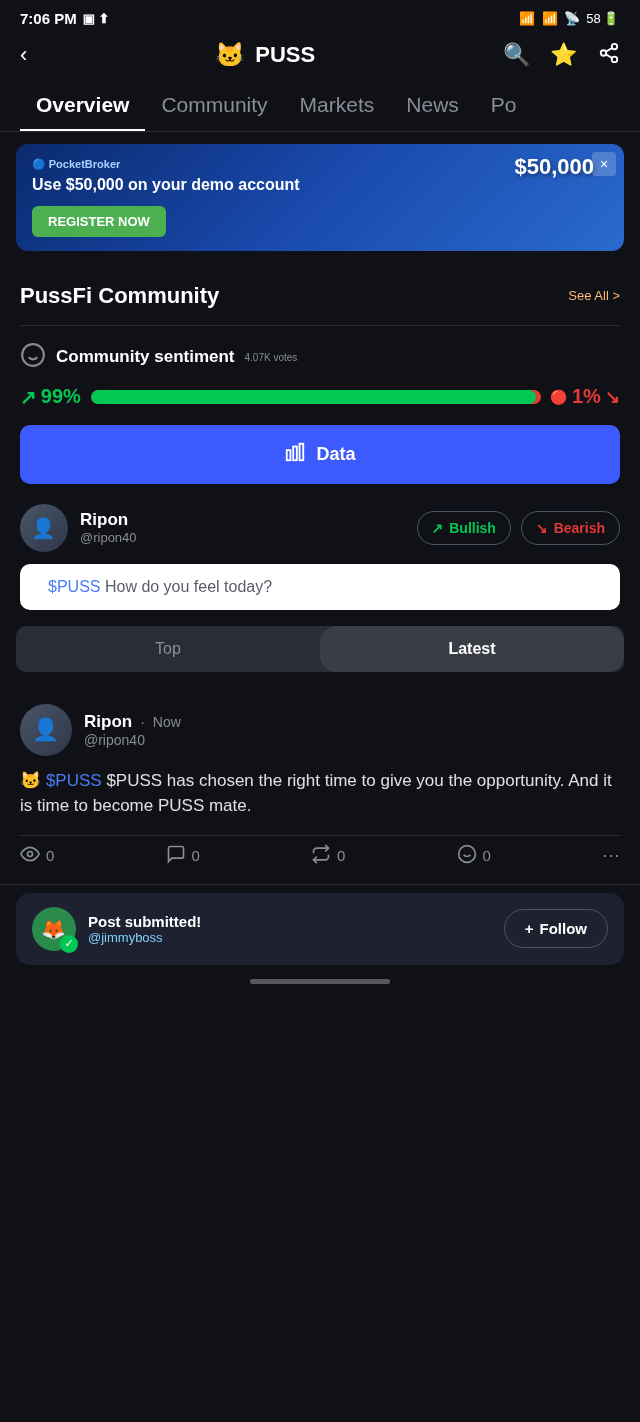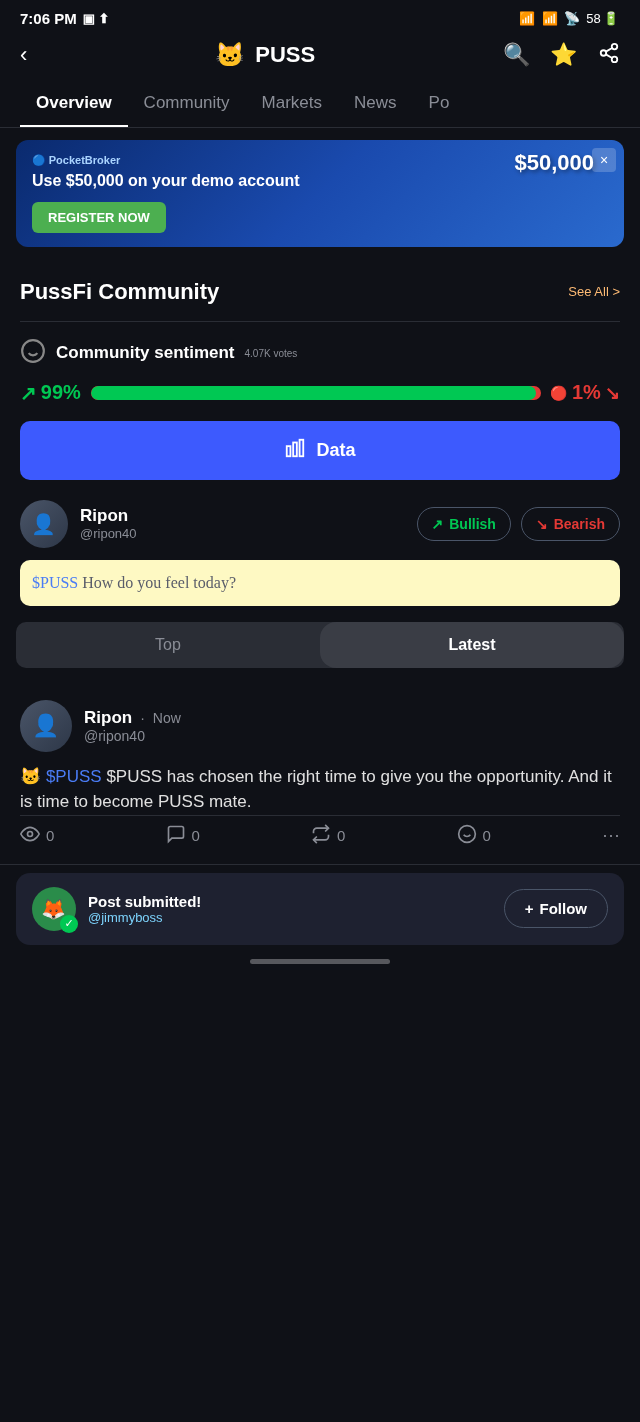--- a/index.html
+++ b/index.html
@@ -76,21 +76,21 @@
     
     .nav-tabs {
       display: flex;
       border-bottom: 1px solid #2a2d35;
       padding: 0 20px;
       background: #0f1117;
       overflow: hidden;
     }
     .nav-tab {
       padding: 12px 16px;
-      font-size: 17px;
+      font-size: 21px;
       color: #8a8d96;
       cursor: pointer;
       white-space: nowrap;
     }
     .nav-tab.active {
       color: #fff;
       font-weight: 700;
       border-bottom: 2px solid #fff;
     }
 
@@ -316,24 +316,23 @@
       font-weight: 600;
       cursor: pointer;
       display: flex;
       align-items: center;
       gap: 6px;
     }
 
     
     .post-input-area {
       margin: 0 20px 16px;
-      background: #fef9c3;
+      background: #ffffff;
       border-radius: 10px;
-      padding: 14px 12px;
-      font-family: Liberation Serif, serif;
+      padding: 14px 28px;
     }
     .post-ticker {
       color: #4a7cf5;
     }
     .post-placeholder {
       color: #5a5d6a;
     }
 
     
     .toggle-bar {
@@ -396,20 +395,21 @@
       color: #8a8d96;
     }
     .post-user-handle {
       font-size: 14px;
       color: #8a8d96;
     }
     .post-body {
       font-size: 17px;
       line-height: 1.5;
       color: #e0e0e0;
+      margin-bottom: 16px;
     }
     .post-ticker-link {
       color: #4a7cf5;
     }
     .post-actions {
       display: flex;
       align-items: center;
       gap: 0;
       justify-content: space-between;
       padding-top: 8px;

